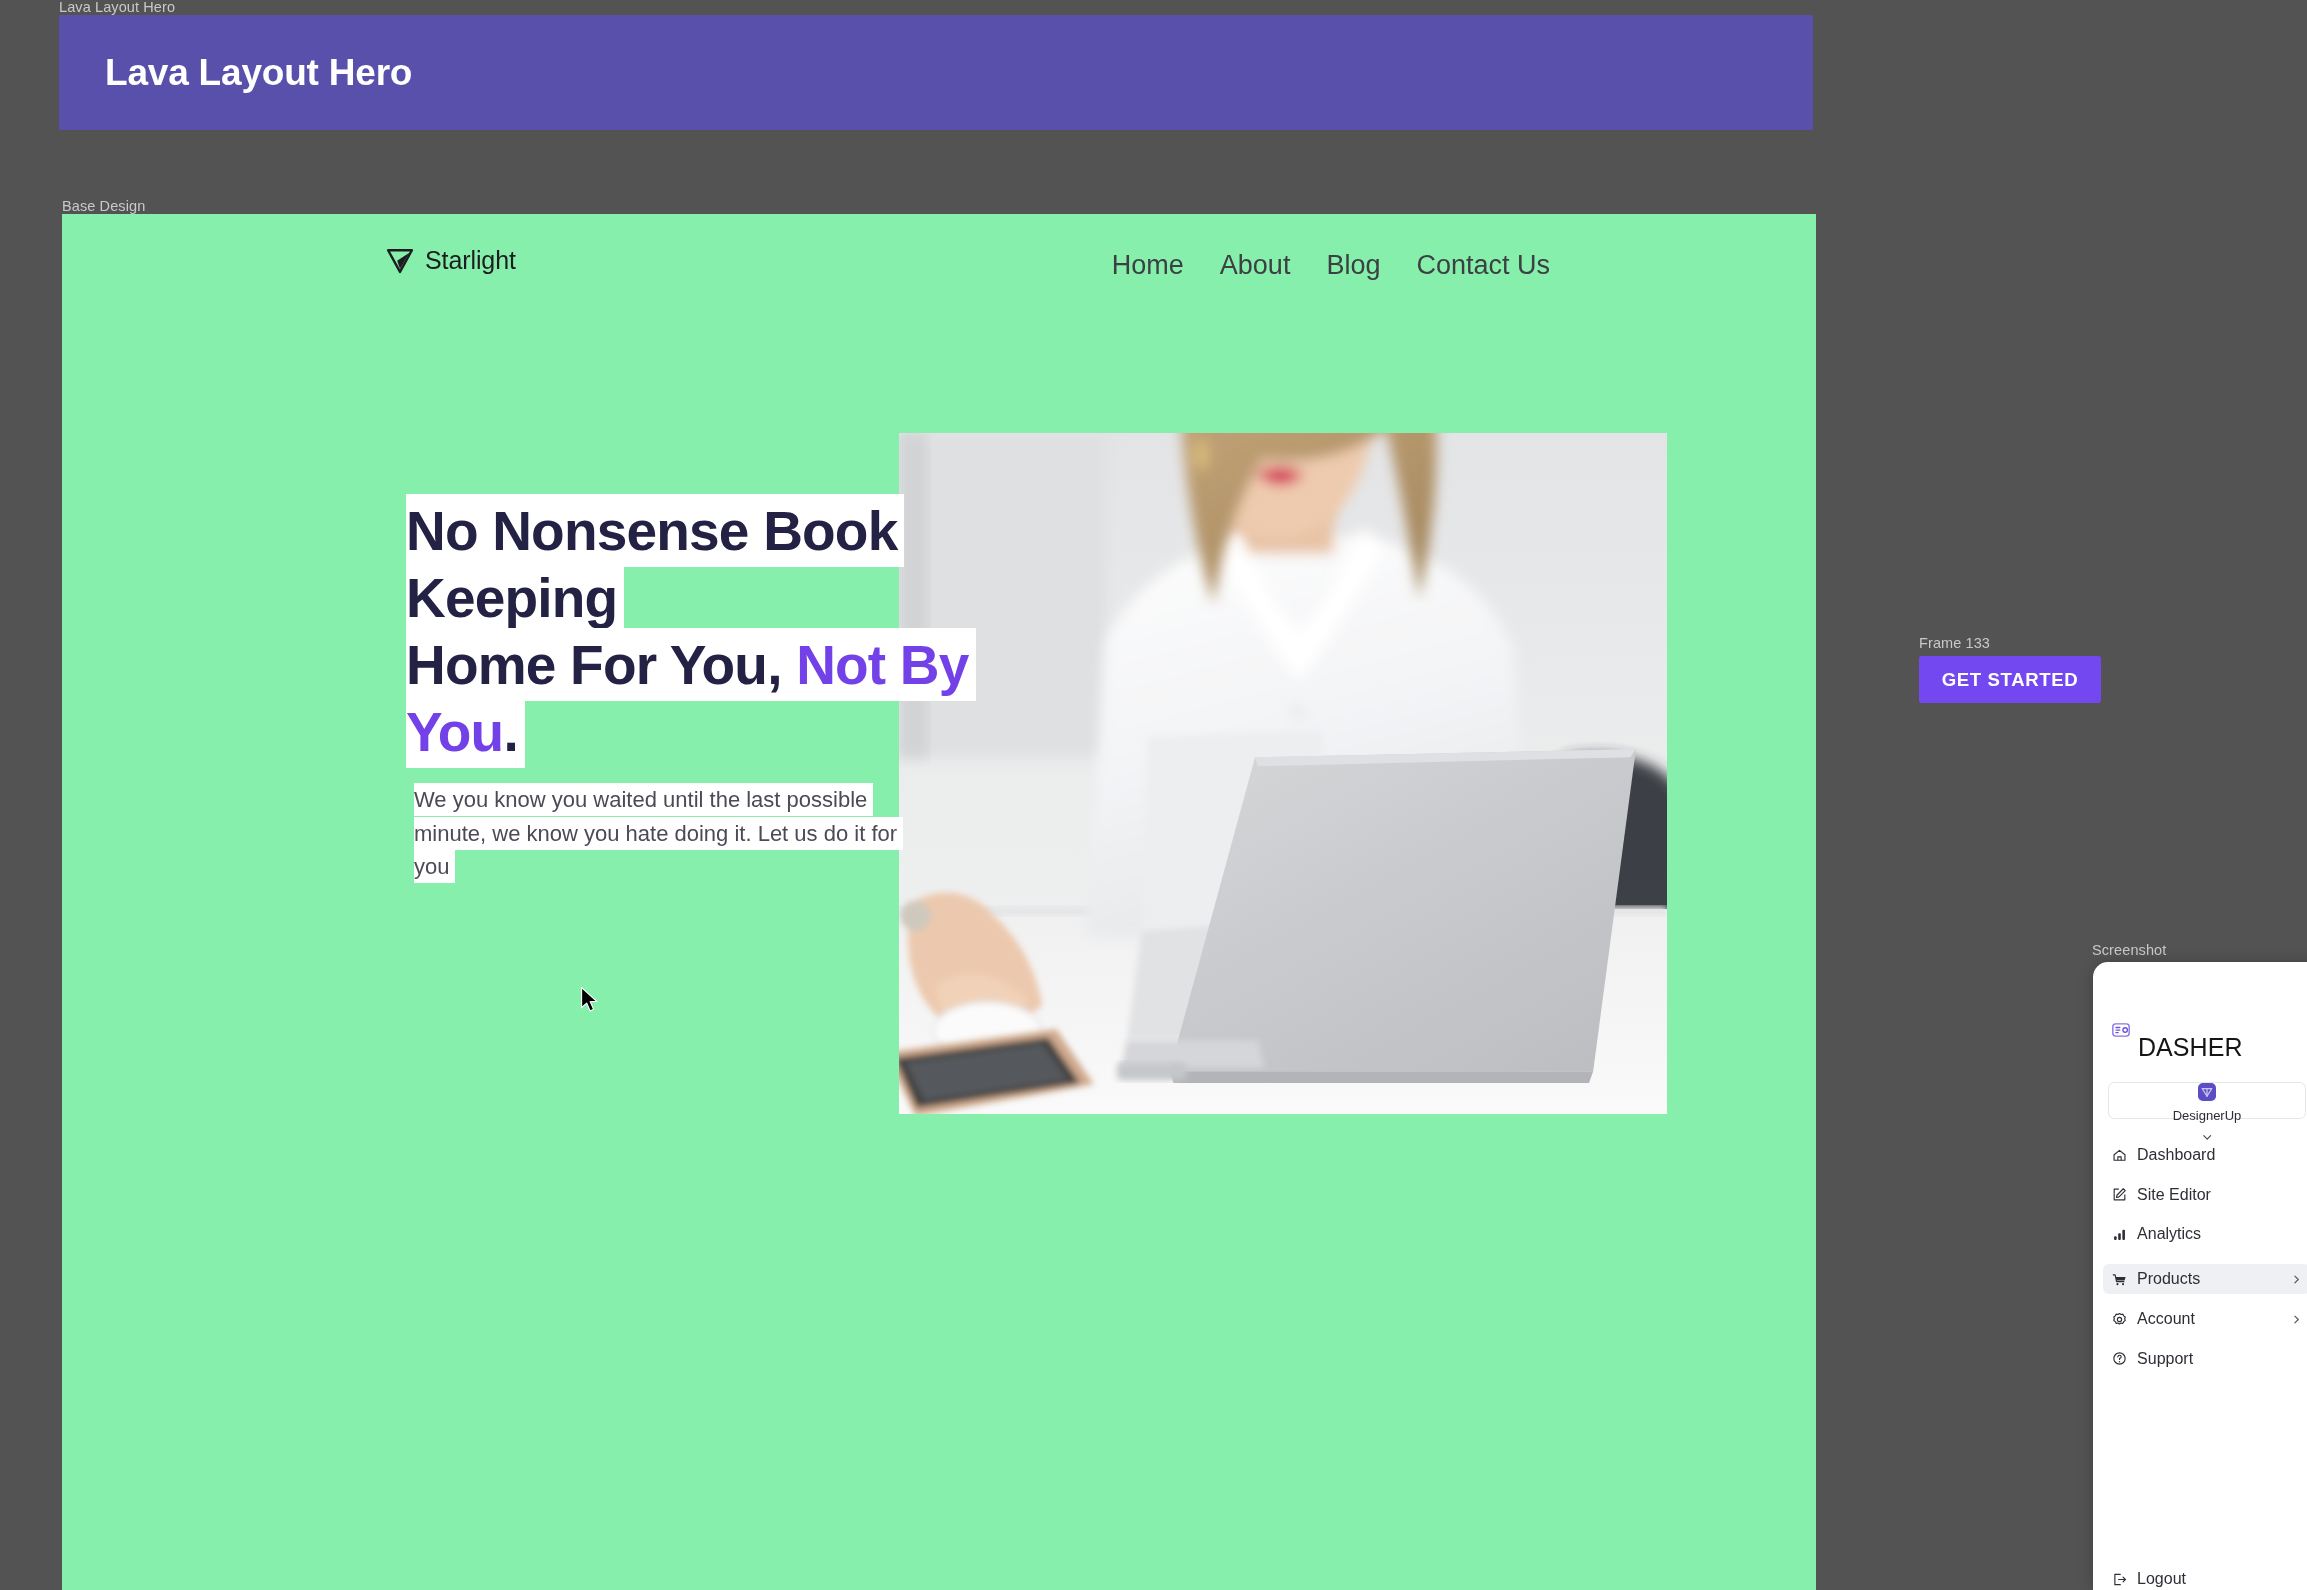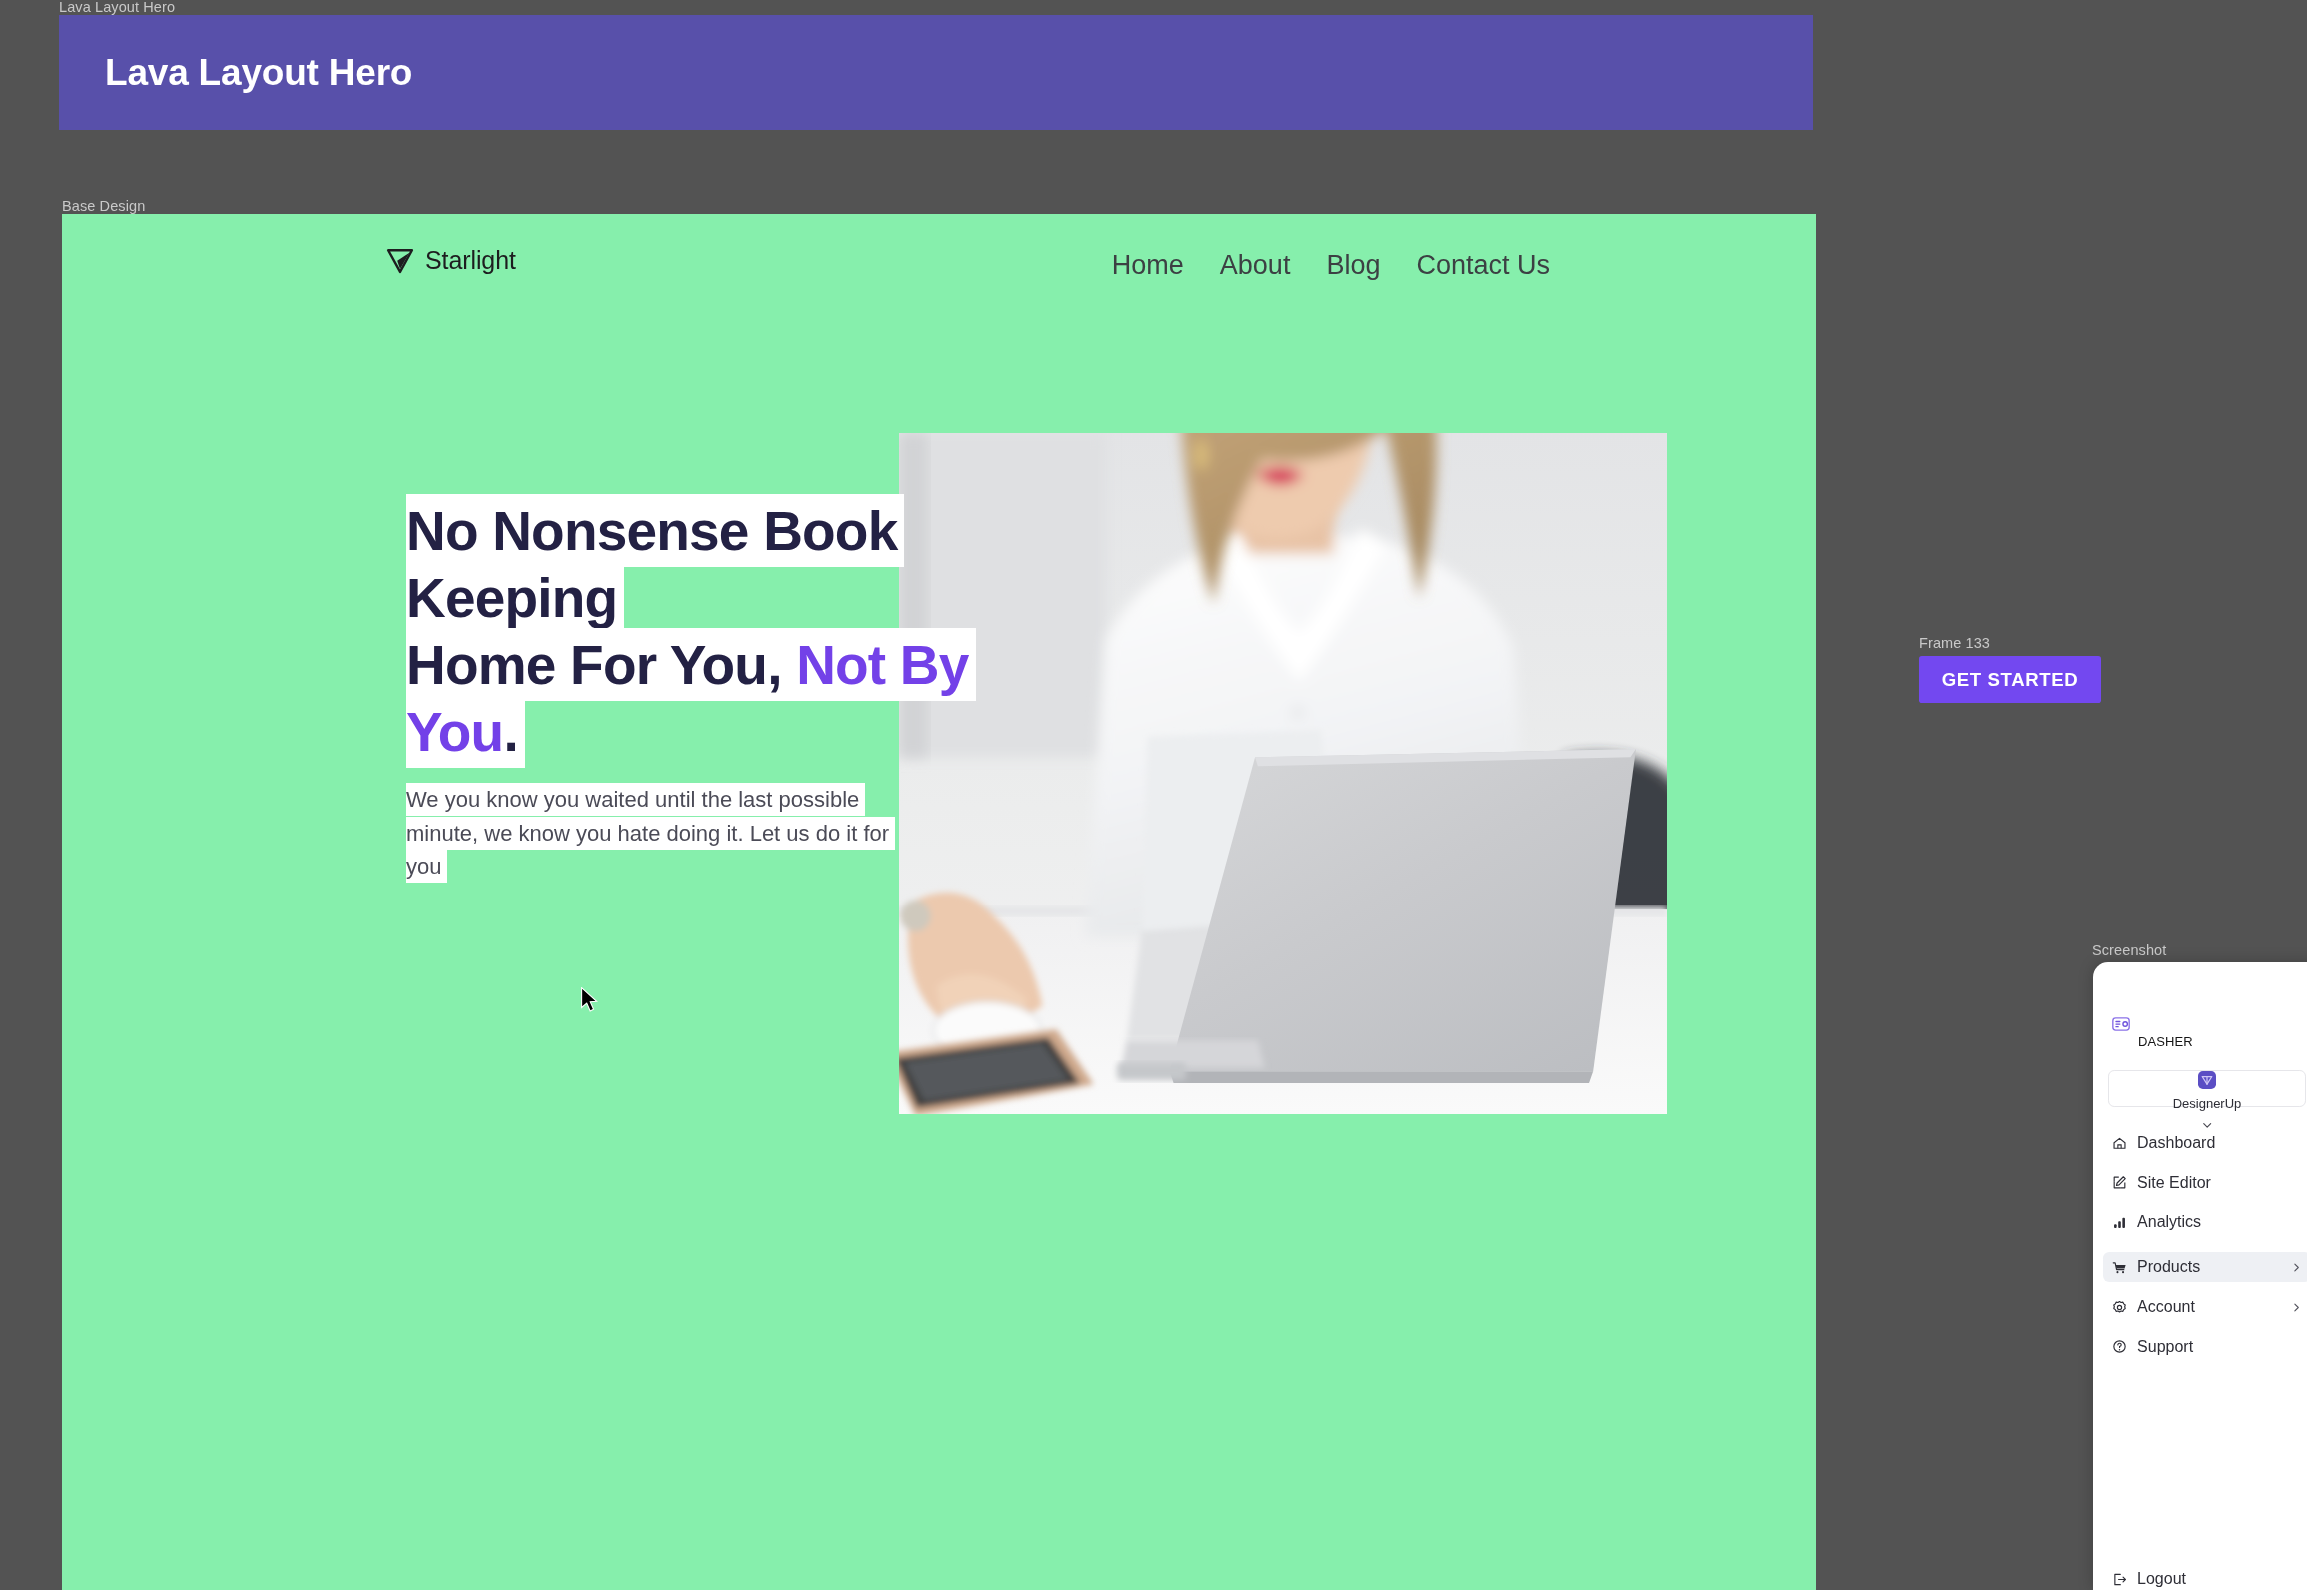--- a/index.html
+++ b/index.html
@@ -135,21 +135,21 @@
     letter-spacing: -0.8px;
   }
   #hero-headline .hl {
     background: #ffffff;
     box-decoration-break: clone;
     -webkit-box-decoration-break: clone;
     padding: 5.5px 7px 5.5px 0;
   }
   #hero-headline .accent { color: #7341e8; }
   #hero-sub {
-    margin: 18px 0 0 0;
+    margin: 18px 0 0 8px;
     font-size: 22px;
     line-height: 1.52;
     color: #4b4b57;
     max-width: 525px;
   }
   #hero-sub .hl {
     background: #ffffff;
     box-decoration-break: clone;
     -webkit-box-decoration-break: clone;
     padding: 4.1px 5.5px 4.1px 0;
@@ -202,21 +202,21 @@
     overflow: hidden;
   }
   #dasher-head {
     display: flex;
     align-items: center;
     gap: 7.6px;
     padding: 37px 0 0 19.3px;
   }
   #dasher-head .dasher-logo-icon { width: 18px; height: 18px; display: block; }
   #dasher-head .dasher-wordmark {
-    font-size: 13px;
+    font-size: 25px;
     color: #151515;
     letter-spacing: 0.1px;
     line-height: 1;
     margin-top: 36px;
   }
 
   #workspace-select {
     margin: 22px 15px 0 15px;
     height: 35px;
     border: 0.7px solid #e6e6ea;

